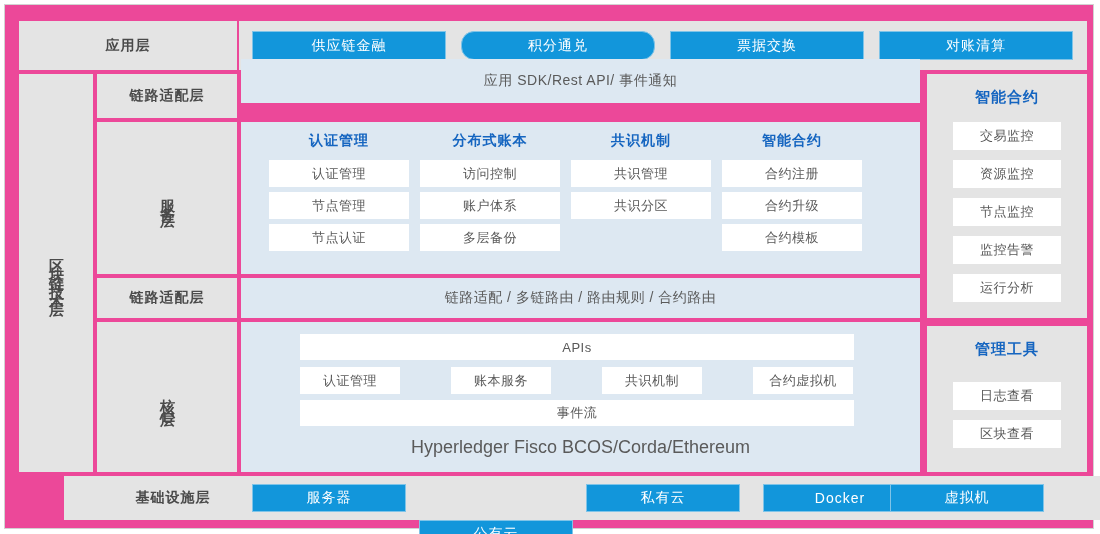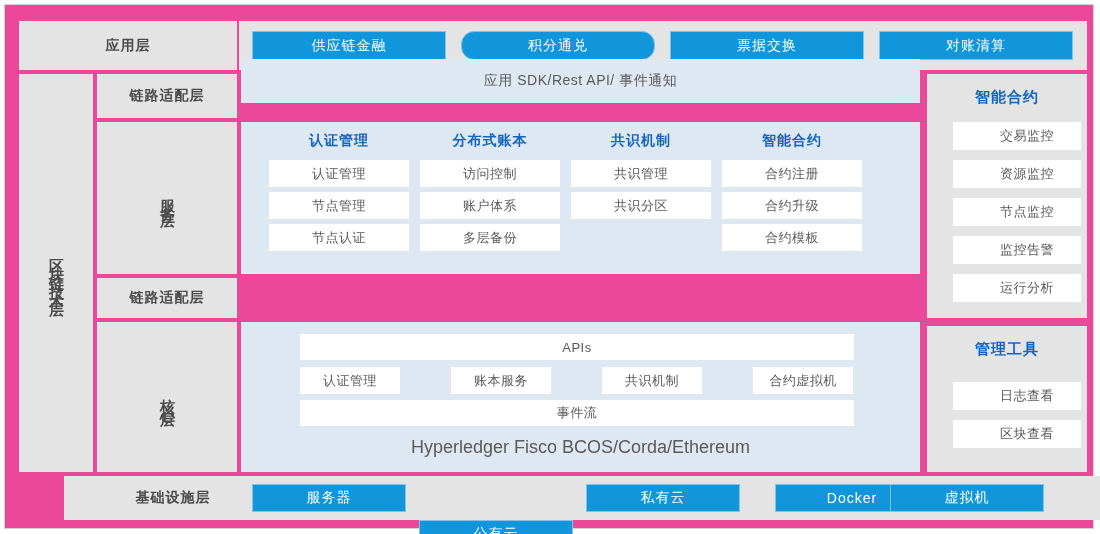--- a/index.html
+++ b/index.html
@@ -94,21 +94,21 @@
   #flow-bar{left:59px;top:78px;width:554px;height:26px;}
   .core-cell{top:45px;width:100px;height:27px;}
   #core-footer{left:0;top:108px;width:679px;height:34px;
                display:flex;align-items:center;justify-content:center;
                font-size:18px;color:#5a5a5a;}
 
   
   #smart-panel{left:922px;top:69px;width:160px;height:244px;}
   #tool-panel{left:922px;top:321px;width:160px;height:146px;}
   .rp-head{position:absolute;left:0;top:14px;width:100%;}
-  .rp-cell{position:absolute;left:26px;width:108px;height:28px;padding-left:20px;}
+  .rp-cell{position:absolute;left:26px;width:108px;height:28px;}
 
   
   #infra-label{left:14px;top:471px;width:218px;height:44px;margin-left:45px;}
   #infra-strip{left:234px;top:471px;width:952px;height:44px;text-decoration:underline;}
   #infra-strip .blue-btn{position:absolute;top:8px;height:28px;}
 </style>
 </head>
 <body>
 
 <div class="frame">
@@ -162,20 +162,21 @@
     </div>
 
     <div class="svc-col" style="left:481px;">
       <div class="col-head">智能合约</div>
       <div class="white-cell">合约注册</div>
       <div class="white-cell">合约升级</div>
       <div class="white-cell">合约模板</div>
     </div>
   </div>
 
+  <div class="abs bluegrey band-text" id="link-band">链路适配 / 多链路由 / 路由规则 / 合约路由</div>
 
   <div class="abs bluegrey" id="core-band">
     <div class="abs white-cell" id="apis-bar">APIs</div>
 
     <div class="abs white-cell core-cell" style="left:59px;">认证管理</div>
     <div class="abs white-cell core-cell" style="left:210px;">账本服务</div>
     <div class="abs white-cell core-cell" style="left:361px;">共识机制</div>
     <div class="abs white-cell core-cell" style="left:512px;">合约虚拟机</div>
 
     <div class="abs white-cell" id="flow-bar">事件流</div>
@@ -197,17 +198,17 @@
     <div class="white-cell rp-cell" style="top:56px;">日志查看</div>
     <div class="white-cell rp-cell" style="top:94px;">区块查看</div>
   </div>
 
   <div class="abs grey-label" id="infra-label">基础设施层</div>
 
   <div class="abs grey" id="infra-strip">
     <div class="blue-btn" style="left:13px;width:154px;">服务器</div>
     <div class="blue-btn" style="left:180px;width:154px;margin-top:36px;">公有云</div>
     <div class="blue-btn" style="left:347px;width:154px;">私有云</div>
-    <div class="blue-btn" style="left:536px;width:154px;">Docker</div>
+    <div class="blue-btn" style="left:524px;width:154px;">Docker</div>
     <div class="blue-btn" style="left:651px;width:154px;">虚拟机</div>
   </div>
 
 </div>
 
 </body></html>

